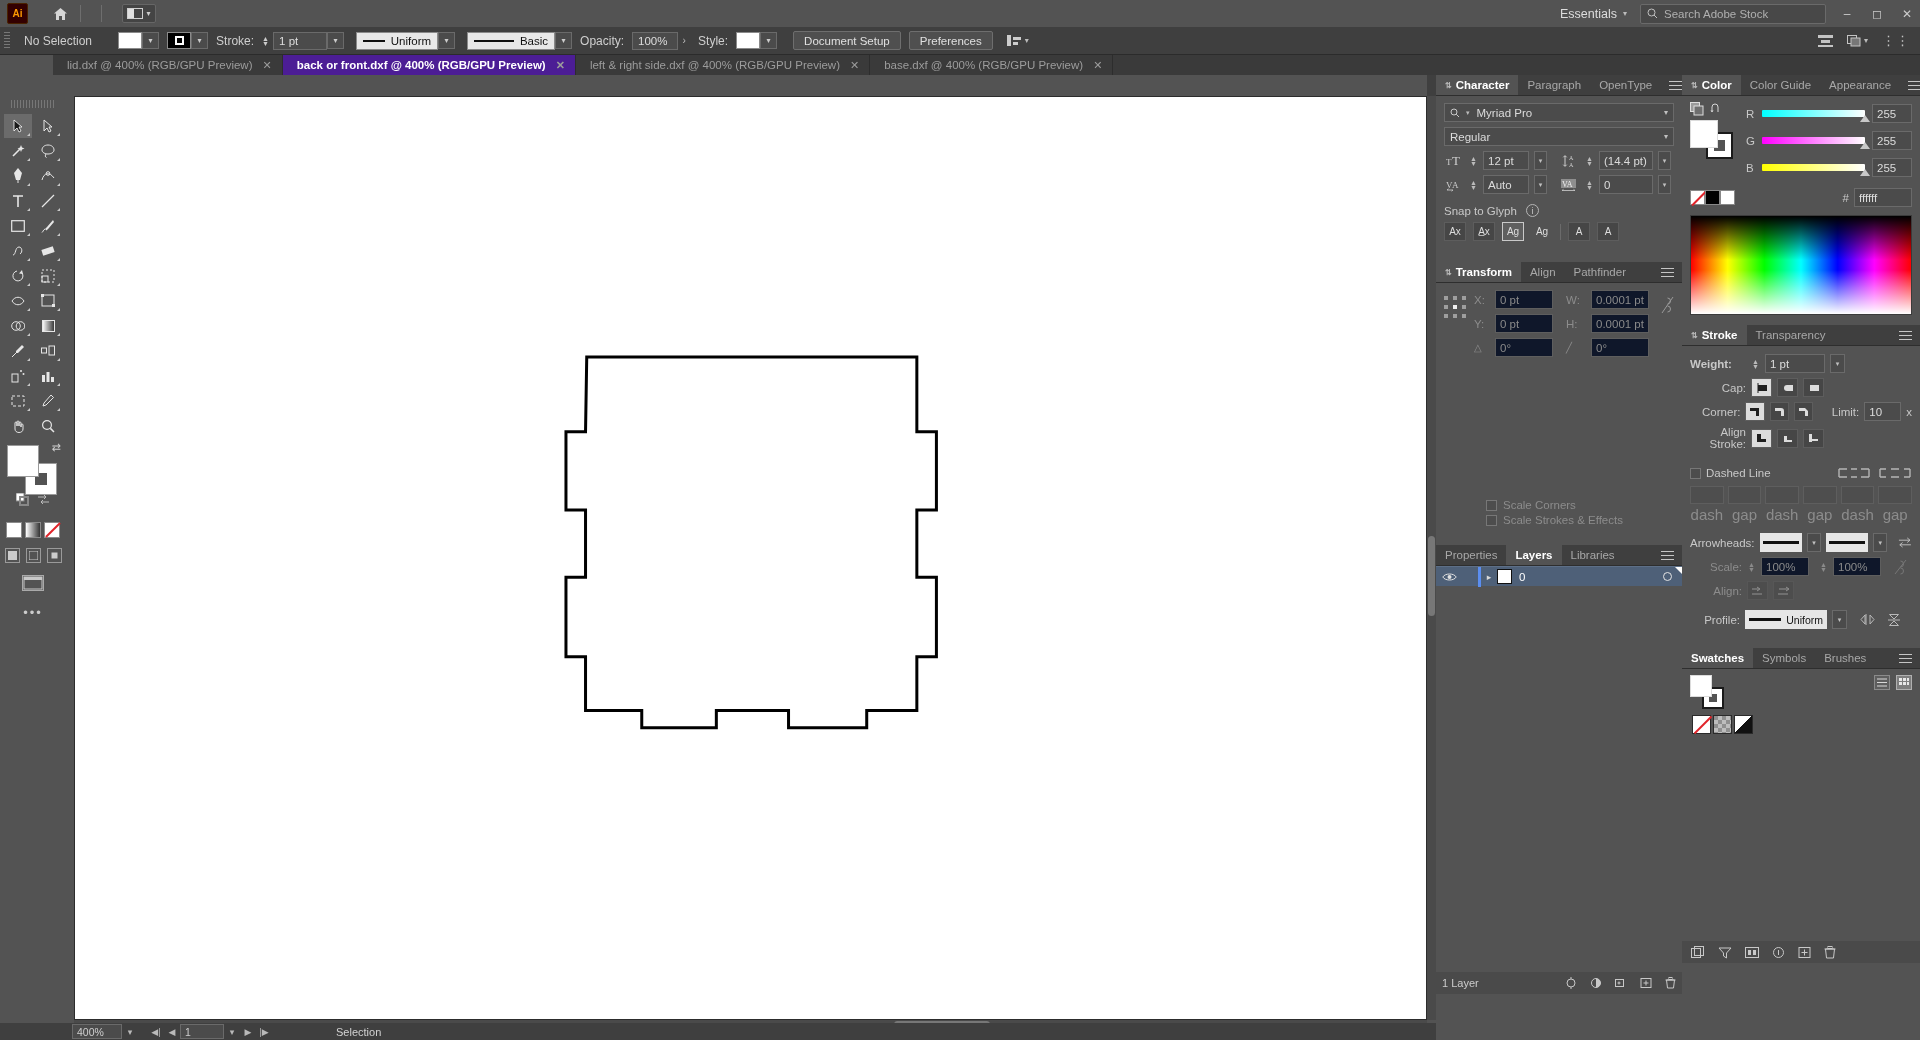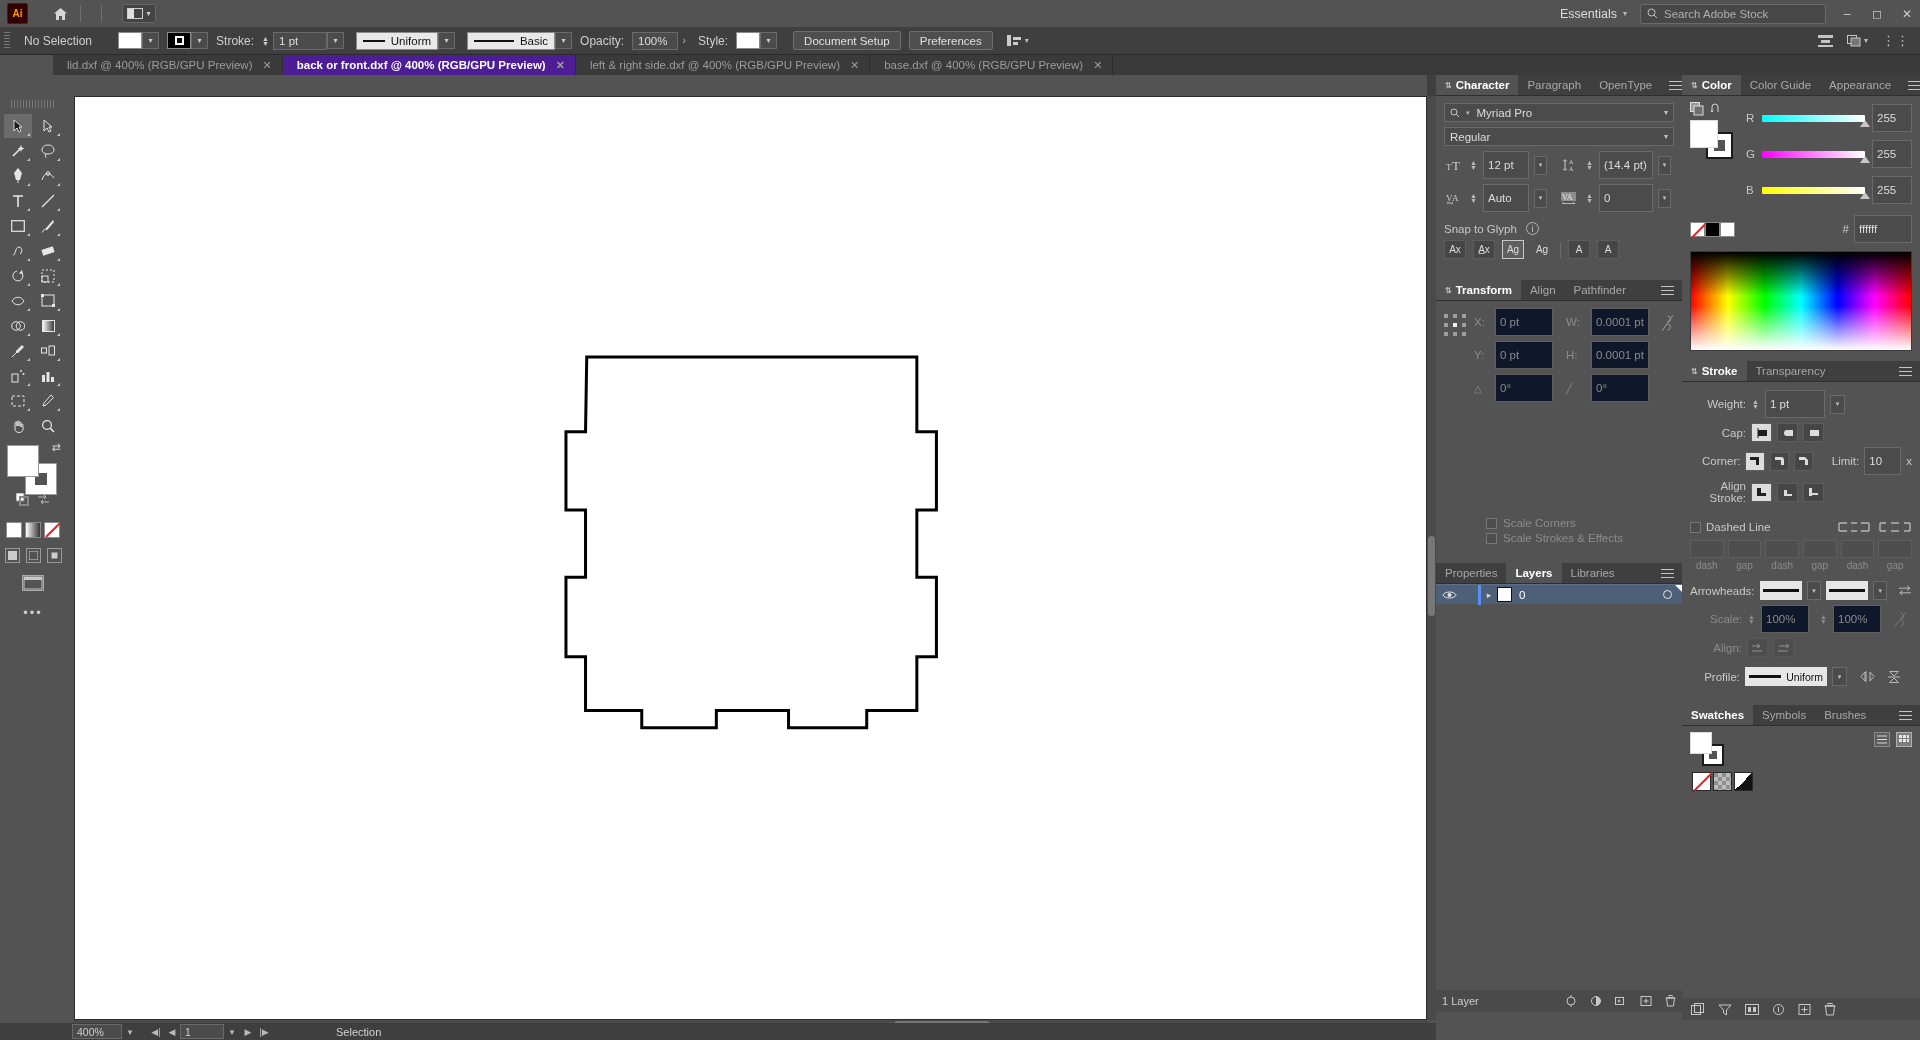--- a/index.html
+++ b/index.html
@@ -175,21 +175,21 @@
   .panel-body { background:#535353; padding:7px 8px 8px 8px; }
   .row { display:flex; align-items:center; margin-bottom:5px; gap:5px; }
   .selfield {
     flex:1; height:19px; background:#4b4b4b; border:1px solid #6a6a6a;
     display:flex; align-items:center; padding:0 5px; font-size:11.5px; color:#dcdcdc;
   }
   .selfield .chev { margin-left:auto; font-size:8px; color:#c0c0c0; }
   .lbl { font-size:11.5px; color:#c8c8c8; }
   .numfield {
     width:52px; height:19px; background:#4b4b4b; border:1px solid #6a6a6a;
-    display:flex; align-items:center; padding:13px 4px; font-size:11.5px; color:#dcdcdc;
+    display:flex; align-items:center; padding:0 4px; font-size:11.5px; color:#dcdcdc;
   }
   .numfield.dim { color:#8a8a8a; background:#0f172a; border-color:#5e5e5e; }
   .spin { display:flex; flex-direction:column; color:#bbb; font-size:7px; line-height:5px; width:9px; align-items:center; }
   .ticon { width:20px; height:18px; display:flex; align-items:center; justify-content:center; color:#ccc; font-size:11px; }
   .glyphbtn {
     width:22px; height:19px; background:#464646; border:1px solid #5d5d5d;
     display:flex; align-items:center; justify-content:center; font-size:10px; color:#ddd;
   }
   .glyphbtn.on { background:#5f5f5f; border-color:#c9c9c9; }
   .glyphbtn.flat { background:transparent; border-color:transparent; }
@@ -231,21 +231,21 @@
 
   
   .sbtn {
     width:21px; height:19px; background:#464646; border:1px solid #5d5d5d;
     display:flex; align-items:center; justify-content:center;
   }
   .sbtn.on { background:#dcdcdc; }
   .sbtn.dim { opacity:.45; }
   .dashrow { display:flex; gap:4px; margin-top:6px; }
   .dashfield { width:34px; height:18px; background:#4e4e4e; border:1px solid #5e5e5e; }
-  .dashlbl { width:34px; text-align:center; font-size:10px; color:#8c8c8c; }
+  .dashlbl { width:34px; text-align:center; font-size:15px; color:#8c8c8c; }
   .arrowdrop {
     width:46px; height:19px; background:#e6e6e6; display:flex; align-items:center; justify-content:center;
   }
   .arrowdrop i { width:36px; height:3px; background:#111; }
   .profdrop {
     width:82px; height:19px; background:#e6e6e6; color:#111; display:flex; align-items:center;
     gap:5px; padding:0 4px; font-size:10.5px;
   }
   .profdrop i { width:42px; height:3px; background:#111; }
 
@@ -977,21 +977,21 @@
       <div class="ptab-menu">
           <div class="hamburger">
             <span></span>
             <span></span>
             <span></span>
           </div>
         </div>
     </div>
     <div class="panel-body" style="padding:8px 8px 10px;">
       <div class="row" style="justify-content:flex-start;">
-        <span class="lbl" style="width:56px;text-align:right;">Weight:</span>
+        <span class="lbl" style="width:56px;text-align:left;font-weight:bold;">Weight:</span>
         <div class="spin">
             <span>▲</span>
             <span>▼</span>
           </div>
         <div class="numfield" style="width:60px;">1 pt</div>
         <div style="width:15px;height:19px;background:#4b4b4b;border:1px solid #6a6a6a;display:flex;align-items:center;justify-content:center;font-size:7px;color:#c0c0c0;">▾</div>
       </div>
       <div class="row">
         <span class="lbl" style="width:56px;text-align:right;">Cap:</span>
         <div class="sbtn on">

